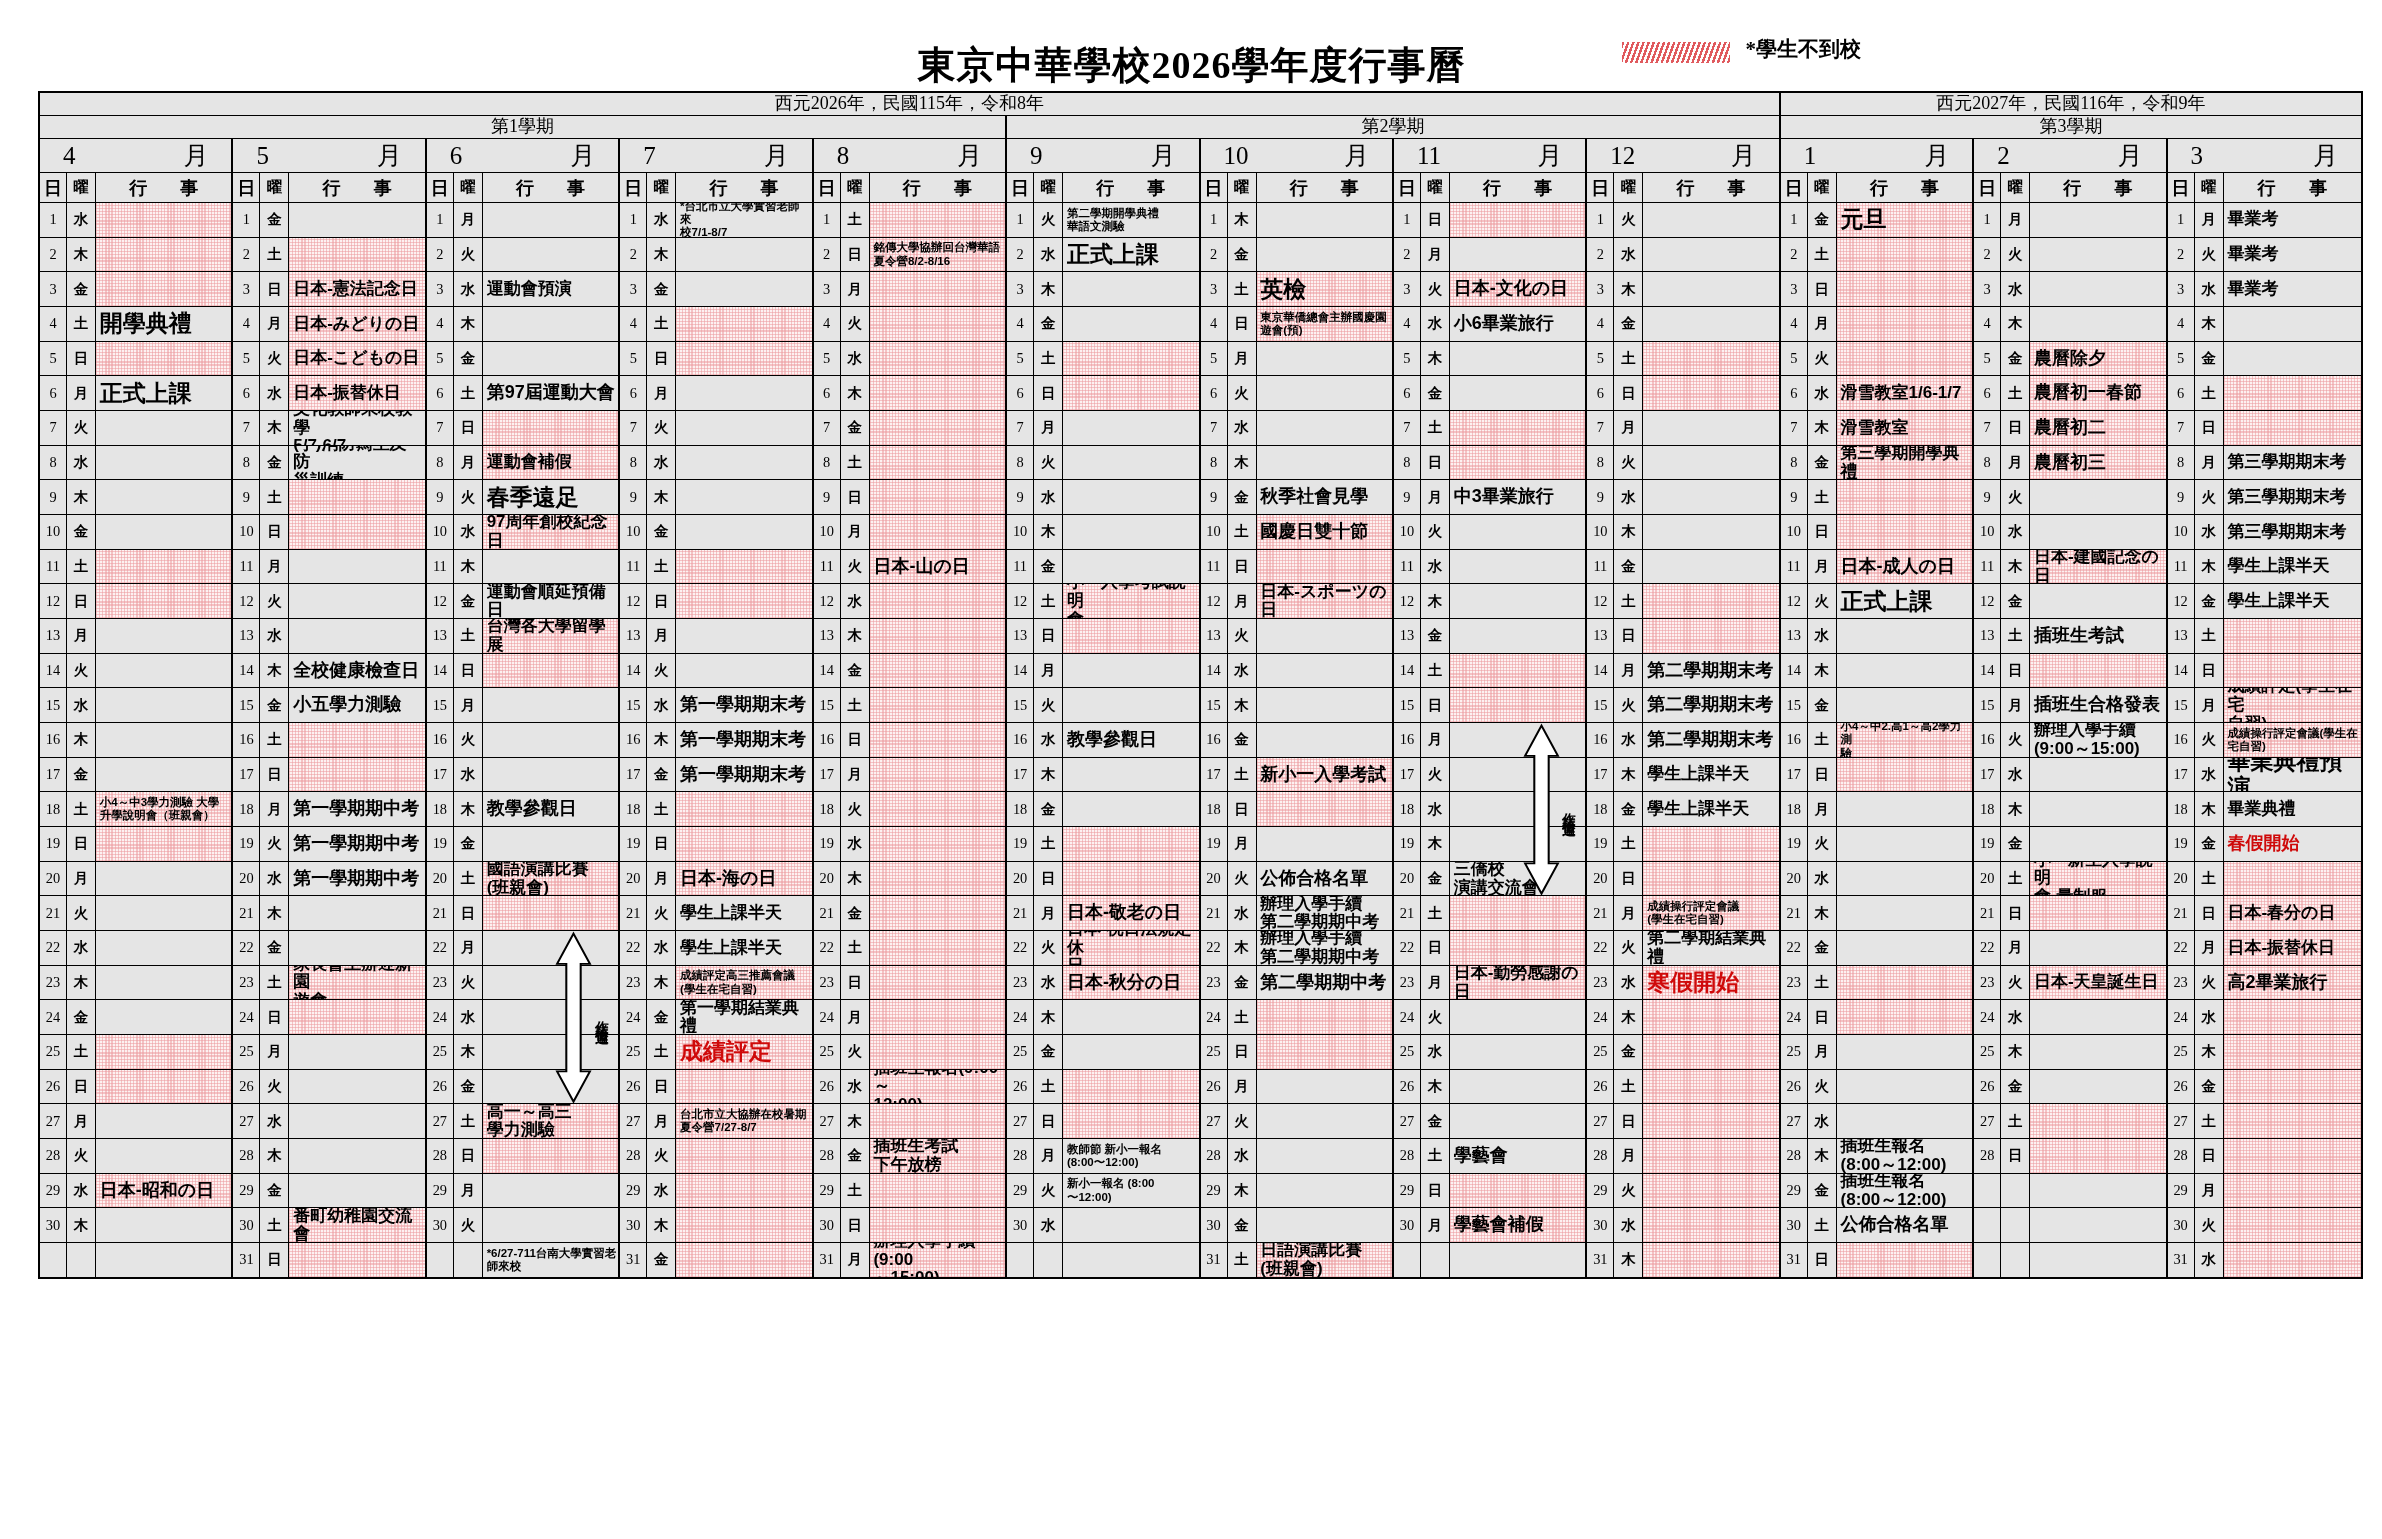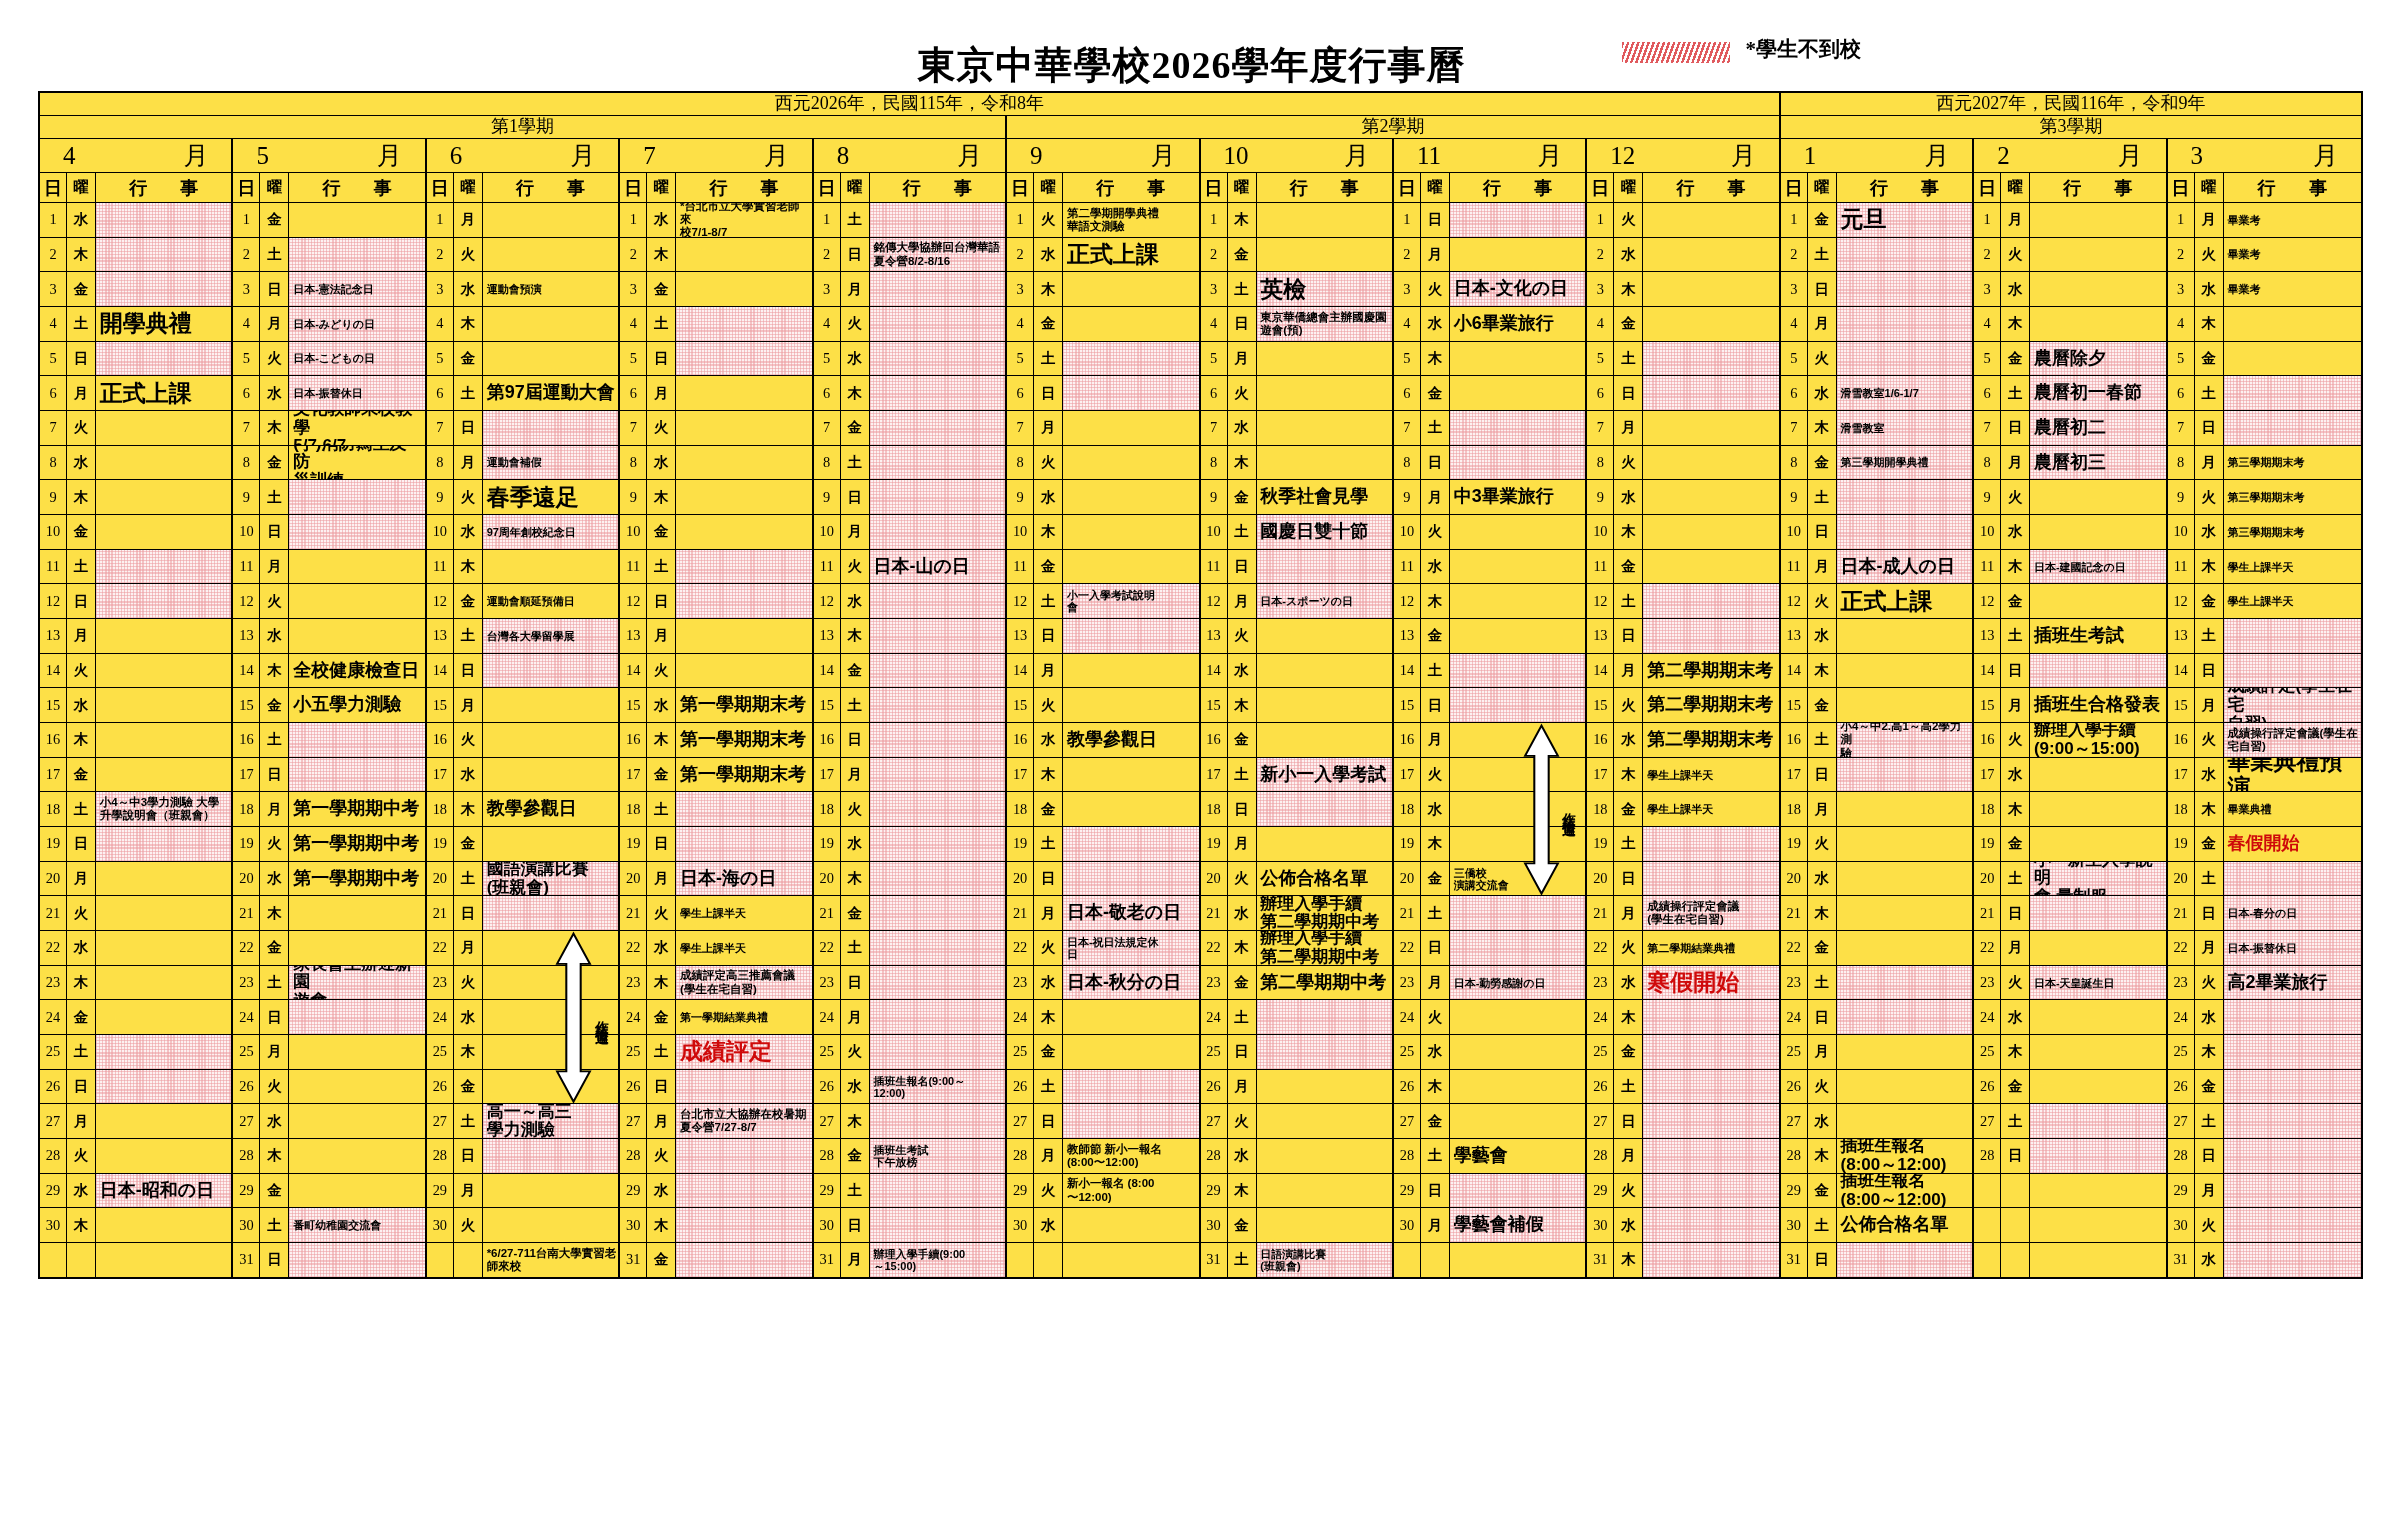--- a/index.html
+++ b/index.html
@@ -5,21 +5,21 @@
   html,body{margin:0;padding:0;background:#fff;}
   .page{position:relative;width:2383px;height:1539px;background:#fff;overflow:hidden;}
   .title{position:absolute;top:40px;left:0;right:0;text-align:center;
          font:bold 38px "Liberation Serif",serif;letter-spacing:1px;color:#000;}
   .legend{position:absolute;top:35px;left:1622px;display:flex;align-items:flex-end;gap:15.4px;}
   .swatch{width:108px;height:21px;
           background:repeating-linear-gradient(110deg,#e05a5e 0 2.4px,#ffffff 2.4px 4.8px);}
   .legend-label{font:bold 21px "Liberation Serif",serif;color:#000;}
   .calendar{position:absolute;left:38px;top:91px;width:2325px;height:1188px;
             border:2.9px solid #000;box-sizing:border-box;display:flex;flex-direction:column;
-            font-family:"Liberation Sans",sans-serif;color:#000;background:#fde047;}
+            font-family:"Liberation Sans",sans-serif;color:#000;background:#e5e5e5;}
   .year-row{display:grid;grid-template-columns:9fr 3fr;flex:0 0 22px;border-bottom:1.9px solid #000;}
   .year-cell{font:18px "Liberation Serif",serif;text-align:center;line-height:21px;}
   .y1{border-right:2.9px solid #000;}
   .sem-row{display:grid;grid-template-columns:5fr 4fr 3fr;flex:0 0 22px;border-bottom:1.9px solid #000;}
   .sem-cell{font:18px "Liberation Serif",serif;text-align:center;line-height:21px;}
   .s1,.s2{border-right:2.9px solid #000;}
   .months{flex:1;display:grid;grid-template-columns:repeat(12,1fr);min-height:0;}
   .month{display:flex;flex-direction:column;border-right:2.9px solid #000;min-width:0;}
   .month:last-child{border-right:none;}
   .mname{flex:0 0 31px;display:flex;justify-content:space-between;align-items:center;
@@ -37,21 +37,21 @@
   .wcell{width:28px;border-right:1.9px solid #000;font:bold 14.4px "Liberation Sans",sans-serif;
          display:flex;align-items:center;justify-content:center;flex:none;}
   .ecell{flex:1;display:flex;align-items:center;padding:0 1.9px 0 3.8px;font-weight:bold;
          white-space:pre-line;overflow:hidden;line-height:1.1;min-width:0;}
   .pink{background-color:#fdf1f1;
         background-image:repeating-linear-gradient(0deg,rgba(236,156,160,.55) 0 1.2px,transparent 1.2px 3.1px),
                          repeating-linear-gradient(90deg,rgba(236,156,160,.55) 0 1.2px,transparent 1.2px 3.1px);}
   .red{color:#cf0a0a;}
   .fs-xl{font-size:23px;}
   .fs-l{font-size:18px;}
-  .fs-m{font-size:11px;}
+  .fs-m{font-size:17px;}
   .fs-n{font-size:17px;}
   .fs-s{font-size:11.5px;line-height:1.15;}
   .arrow{position:absolute;right:4.8px;width:58px;display:flex;z-index:2;pointer-events:none;}
   .arrow svg{width:37px;height:100%;display:block;flex:none;}
   .alabel{writing-mode:vertical-rl;text-orientation:upright;align-self:center;
           font:bold 13.4px "Liberation Sans",sans-serif;letter-spacing:2.9px;}
 </style>
 </head>
 <body>
 

